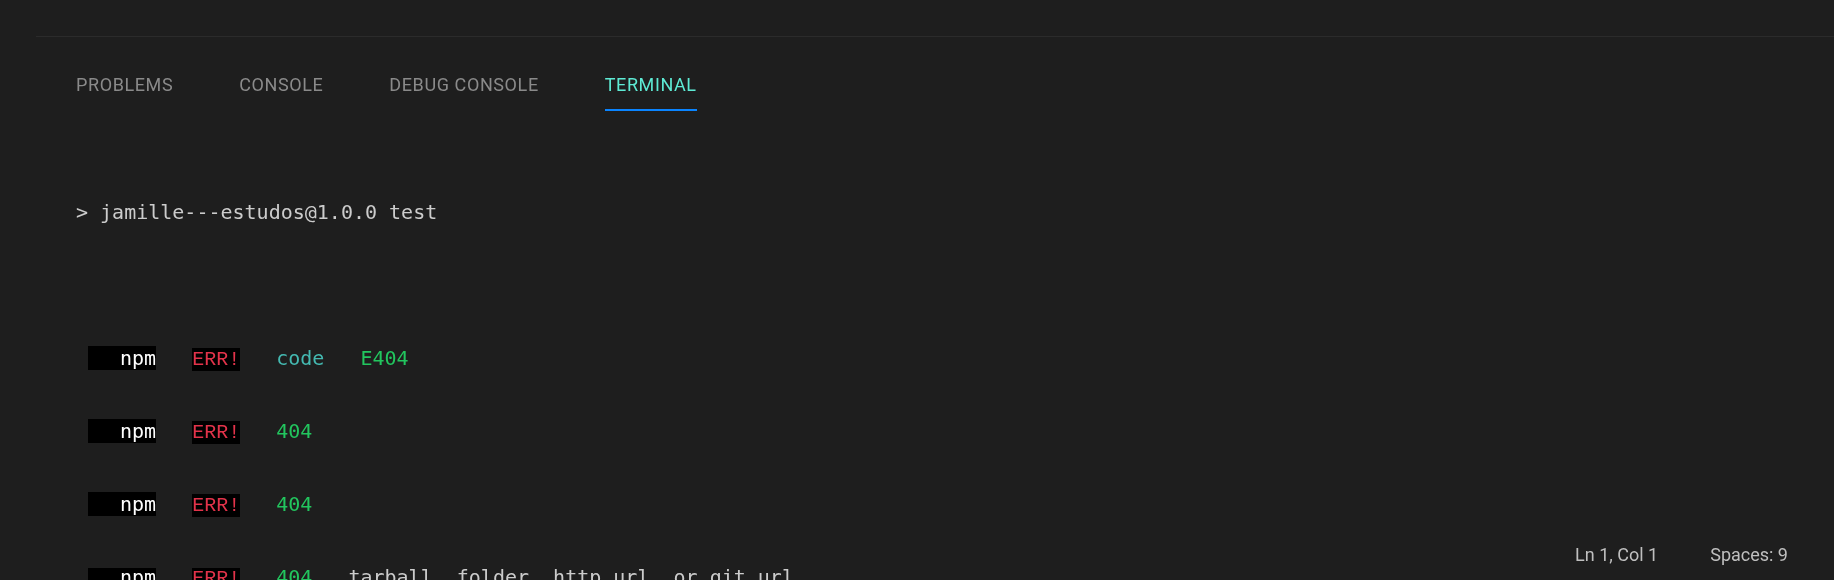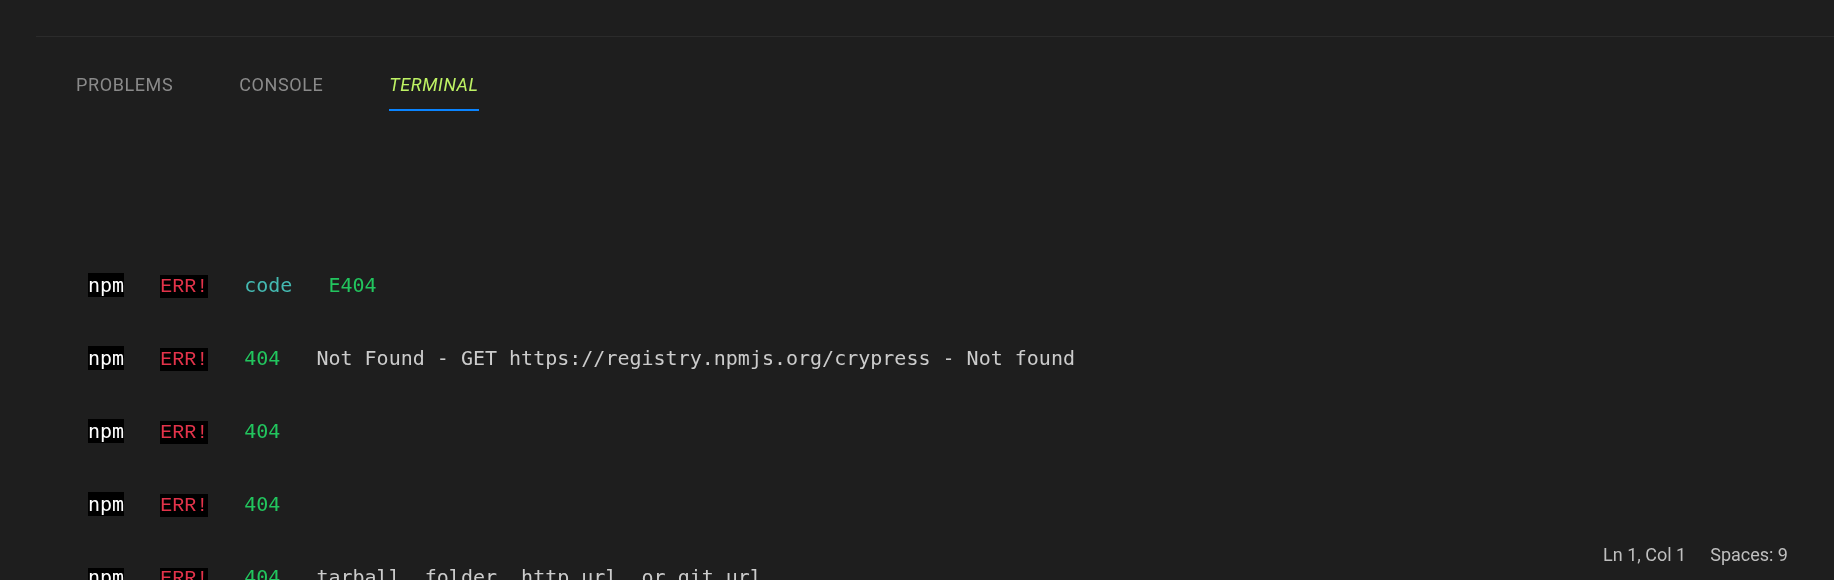--- a/index.html
+++ b/index.html
@@ -29,67 +29,68 @@
     font-family: -apple-system, BlinkMacSystemFont, "Segoe UI", Roboto, Helvetica, Arial, sans-serif;
     font-size: 18px;
     letter-spacing: 0.6px;
     color: #8a8a8a;
     cursor: pointer;
     padding: 10px 0 14px 0;
     border-bottom: 2px solid transparent;
     user-select: none;
   }
   .tab.active {
-    color: #bef264;
+    color: #5eead4;
     border-bottom: 2px solid #0a84ff;
-    font-style: italic;
   }
   .terminal-area {
     padding: 36px 0 0 28px;
     line-height: 1.22;
     white-space: pre;
     font-size: 20px;
   }
   .term-line { height: 24.5px; }
-  .npm-dark   { background: #000; color: #ffffff; }
+  .npm-dark   { background: #000; color: #ffffff; padding-left: 32px; }
   .err-red    { background: #000; color: #e2334a; font-family: Liberation Mono, monospace; }
   .code-teal  { color: #44b9b1; }
   .code-magenta { color: #22c55e; }
   .status-bar {
     position: absolute;
     bottom: 0;
     left: 0;
     right: 0;
     height: 28px;
     background: #1e1e1e;
     display: flex;
     justify-content: flex-end;
     align-items: center;
     padding-right: 22px;
+    gap: 28px;
     font-family: -apple-system, BlinkMacSystemFont, "Segoe UI", Roboto, Helvetica, Arial, sans-serif;
     font-size: 18px;
     color: #bfbfbf;
   }
   .status-item { cursor: pointer; }
 </style>
 </head>
 <body>
 
 <div class="panel-top-border"></div>
 
 <div class="tabs-row">
   <div class="tab">PROBLEMS</div>
   <div class="tab">CONSOLE</div>
+  <div class="tab">DEBUG CONSOLE</div>
   <div class="tab active">TERMINAL</div>
 </div>
 
 <div class="terminal-area">
+<div class="term-line">&gt; jamille---estudos@1.0.0 test</div>
 <div class="term-line"></div>
 <div class="term-line"><span class="npm-dark">npm</span> <span class="err-red">ERR!</span> <span class="code-teal">code</span> <span class="code-magenta">E404</span></div>
-<div class="term-line"><span class="npm-dark">npm</span> <span class="err-red">ERR!</span> <span class="code-magenta">404</span><span> Not Found - GET https://registry.npmjs.org/crypress - Not found</span></div>
 <div class="term-line"><span class="npm-dark">npm</span> <span class="err-red">ERR!</span> <span class="code-magenta">404</span></div>
 <div class="term-line"><span class="npm-dark">npm</span> <span class="err-red">ERR!</span> <span class="code-magenta">404</span></div>
 <div class="term-line"><span class="npm-dark">npm</span> <span class="err-red">ERR!</span> <span class="code-magenta">404</span><span> tarball, folder, http url, or git url.</span></div>
 
 
 
 
 </div>
 
 <div class="status-bar">

